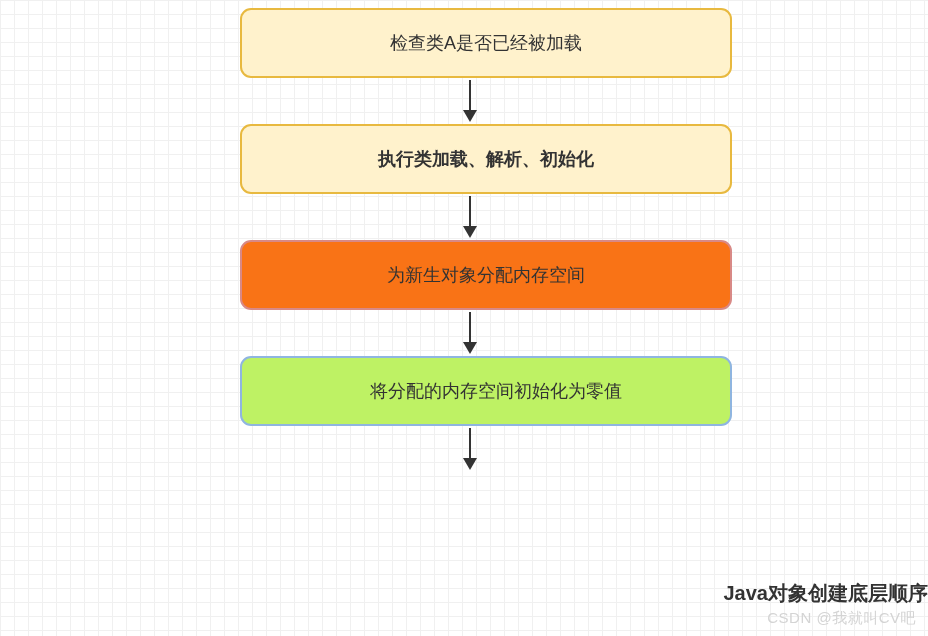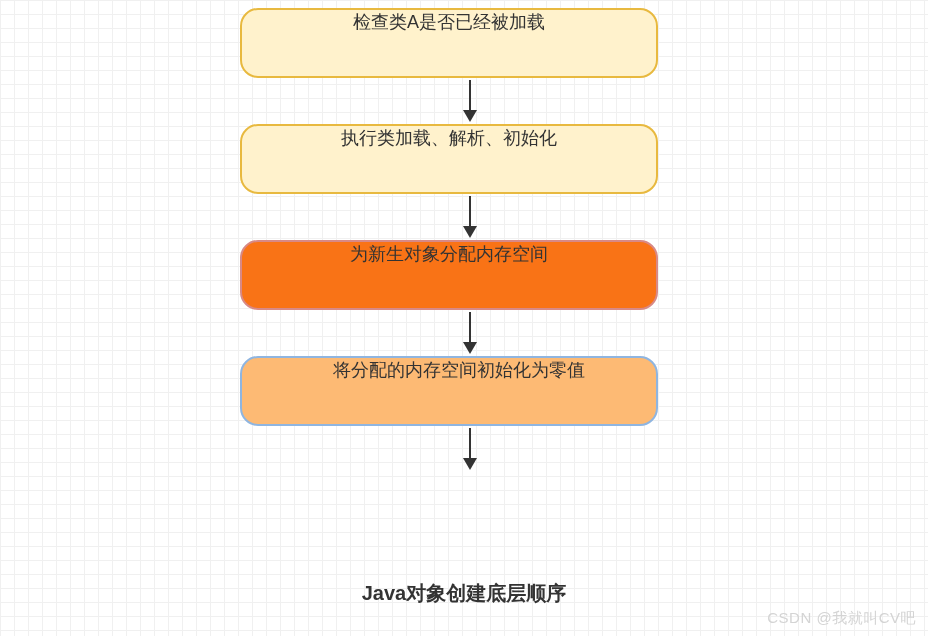--- a/index.html
+++ b/index.html
@@ -19,50 +19,51 @@
       position: relative;
       overflow: hidden;
     }
     .flowchart {
       position: relative;
       width: 100%;
       height: 100%;
     }
     .node {
       position: absolute;
-      width: 418px;
+      width: 492px;
       height: 70px;
-      border-radius: 18px;
+      border-radius: 11px;
       display: flex;
-      align-items: flex-start;
+      align-items: center;
       justify-content: center;
       font-size: 18px;
       color: #333;
       left: 240px;
       border-width: 2px;
       border-style: solid;
     }
     .node-1 {
       top: 8px;
       background-color: #FFF2CC;
       border-color: #E8B93F;
     }
     .node-2 {
       top: 124px;
       background-color: #FFF2CC;
       border-color: #E8B93F;
+      font-weight: bold;
     }
     .node-3 {
       top: 240px;
       background-color: #f97316;
       border-color: #D88986;
     }
     .node-4 {
       top: 356px;
-      background-color: #fdba74;
+      background-color: #bef264;
       border-color: #8FB5E0;
       padding-left: 20px;
     }
     .node-5 {
       top: 472px;
       background-color: #E1D5E7;
       border-color: #B693C1;
     }
     .arrow {
       position: absolute;
@@ -84,21 +85,21 @@
     }
     .arrow-1 { top: 80px; }
     .arrow-2 { top: 196px; }
     .arrow-3 { top: 312px; }
     .arrow-4 { top: 428px; }
     .title {
       position: absolute;
       top: 580px;
       left: 0;
       width: 928px;
-      text-align: center;
+      text-align: right;
       font-size: 20px;
       font-weight: bold;
       color: #333;
     }
     .watermark {
       position: absolute;
       bottom: 8px;
       right: 12px;
       font-size: 15px;
       color: #d4d4d4;

